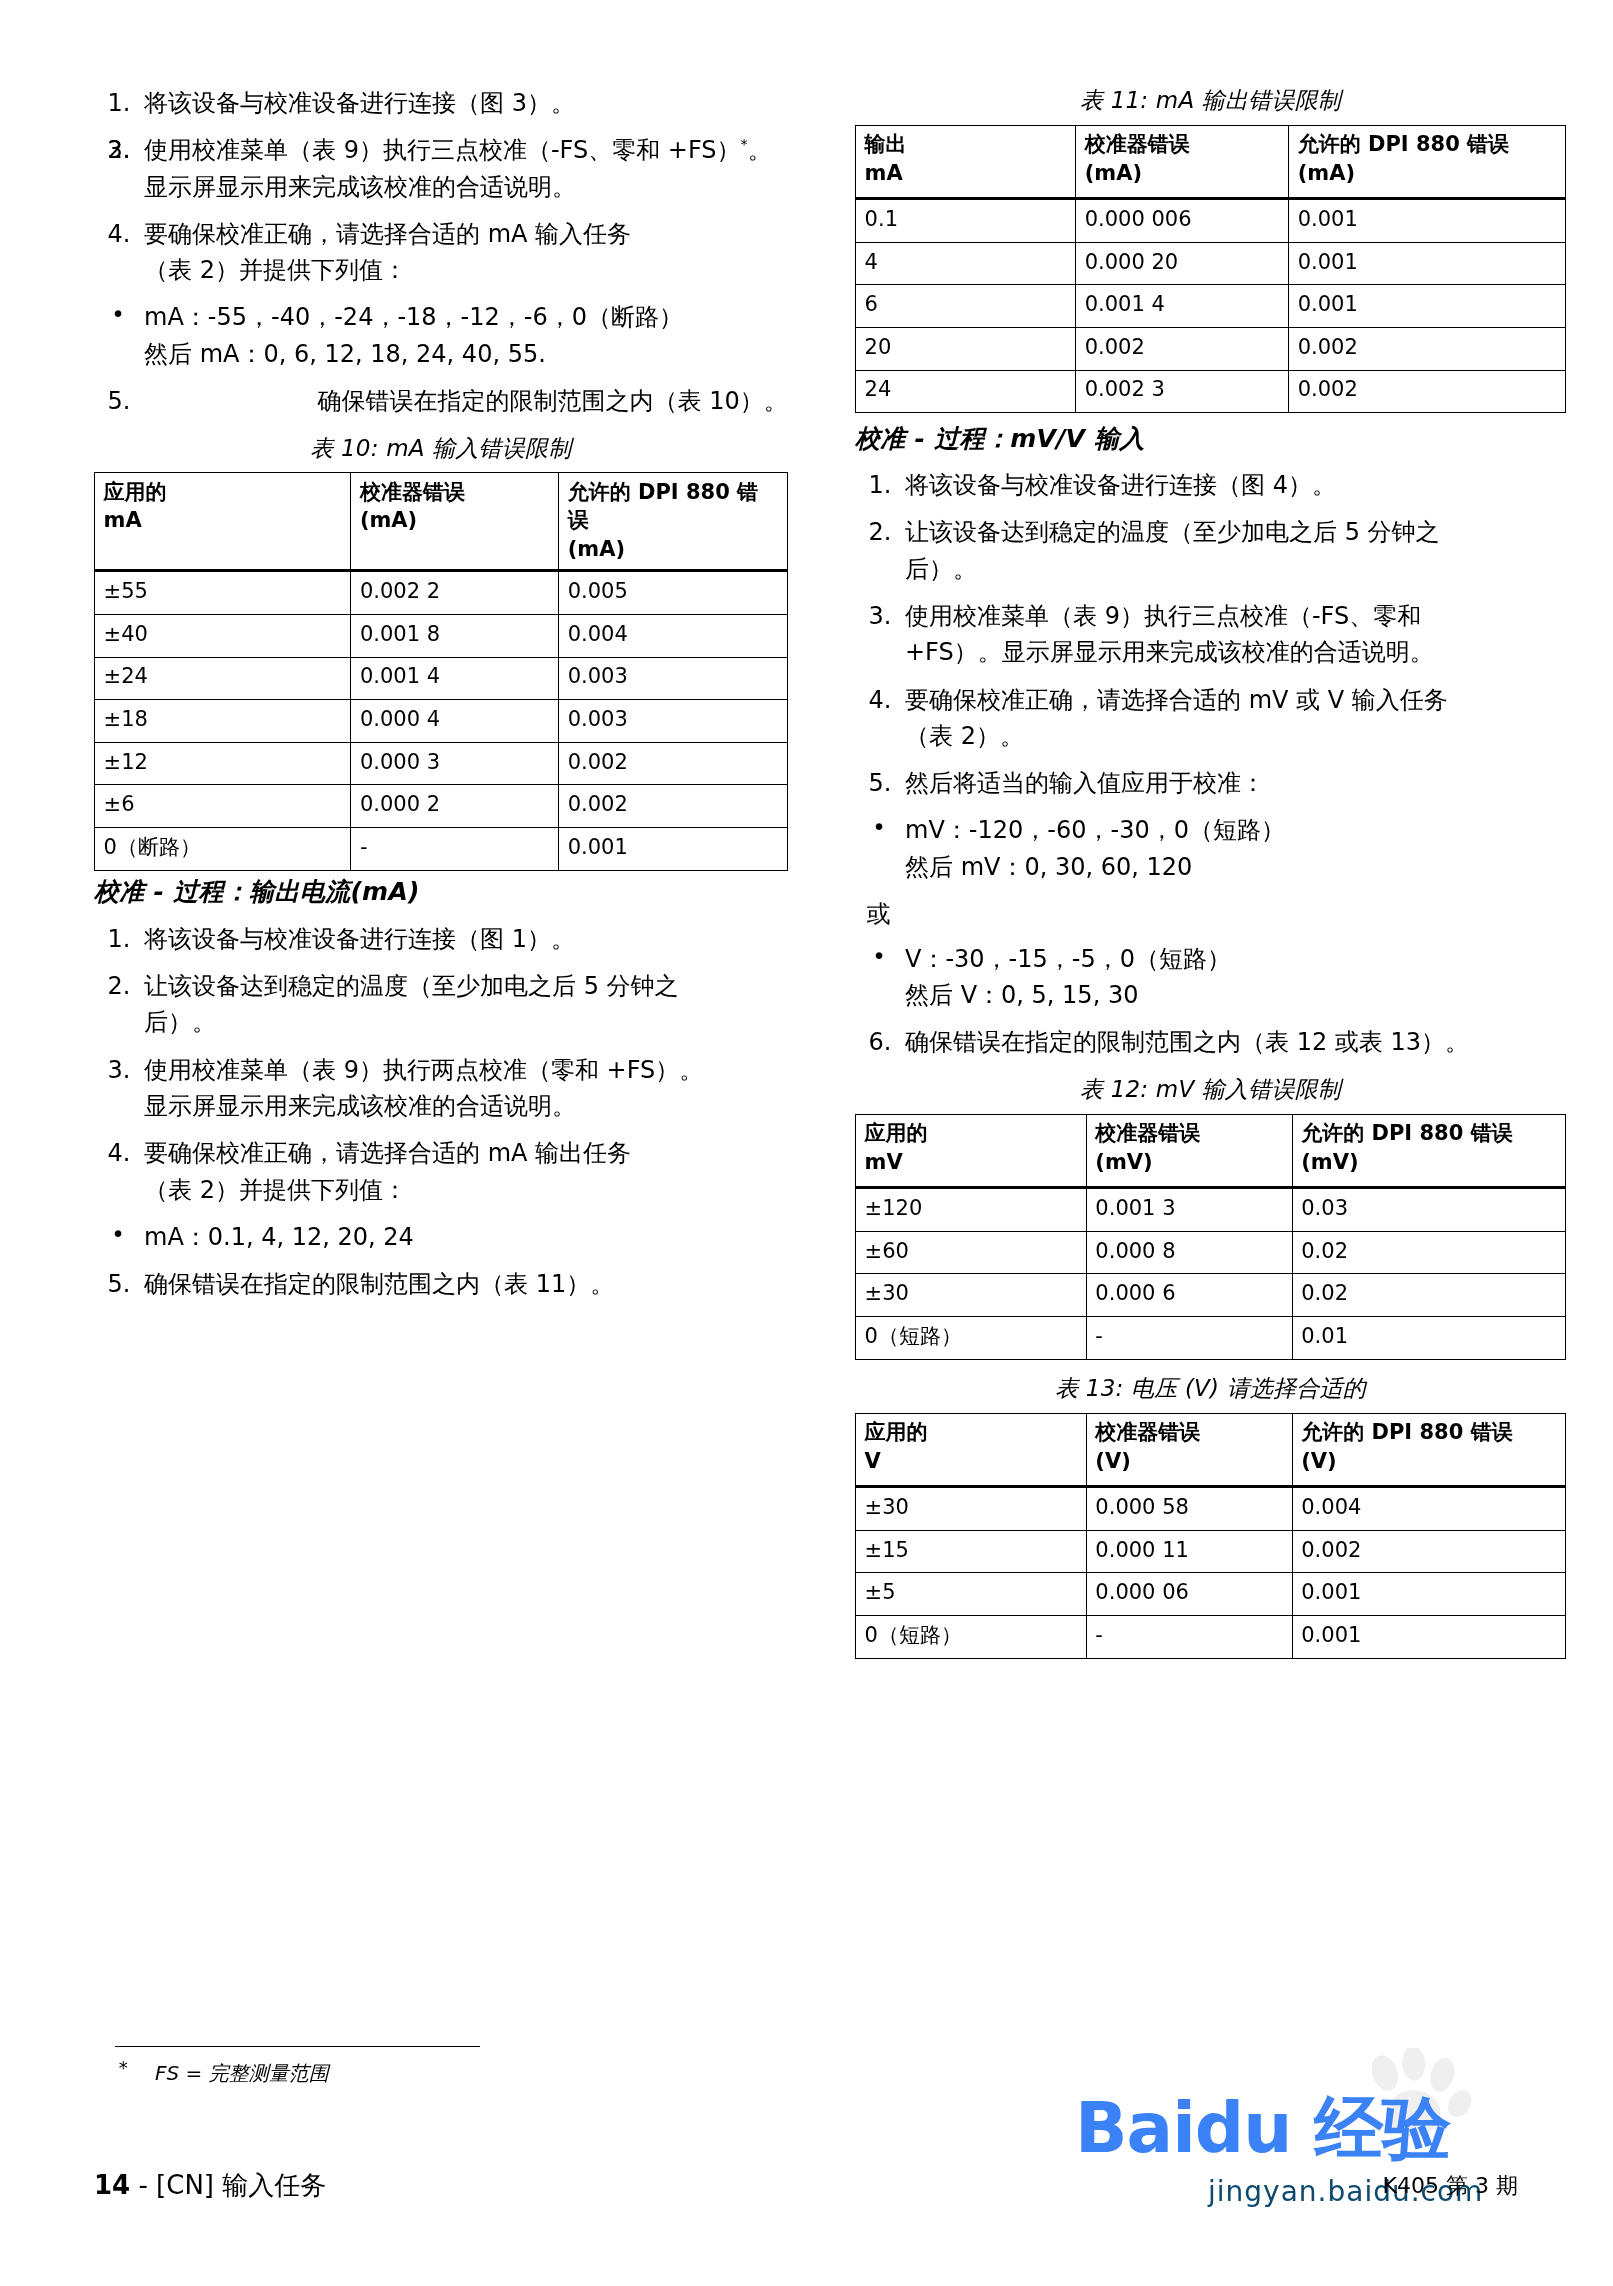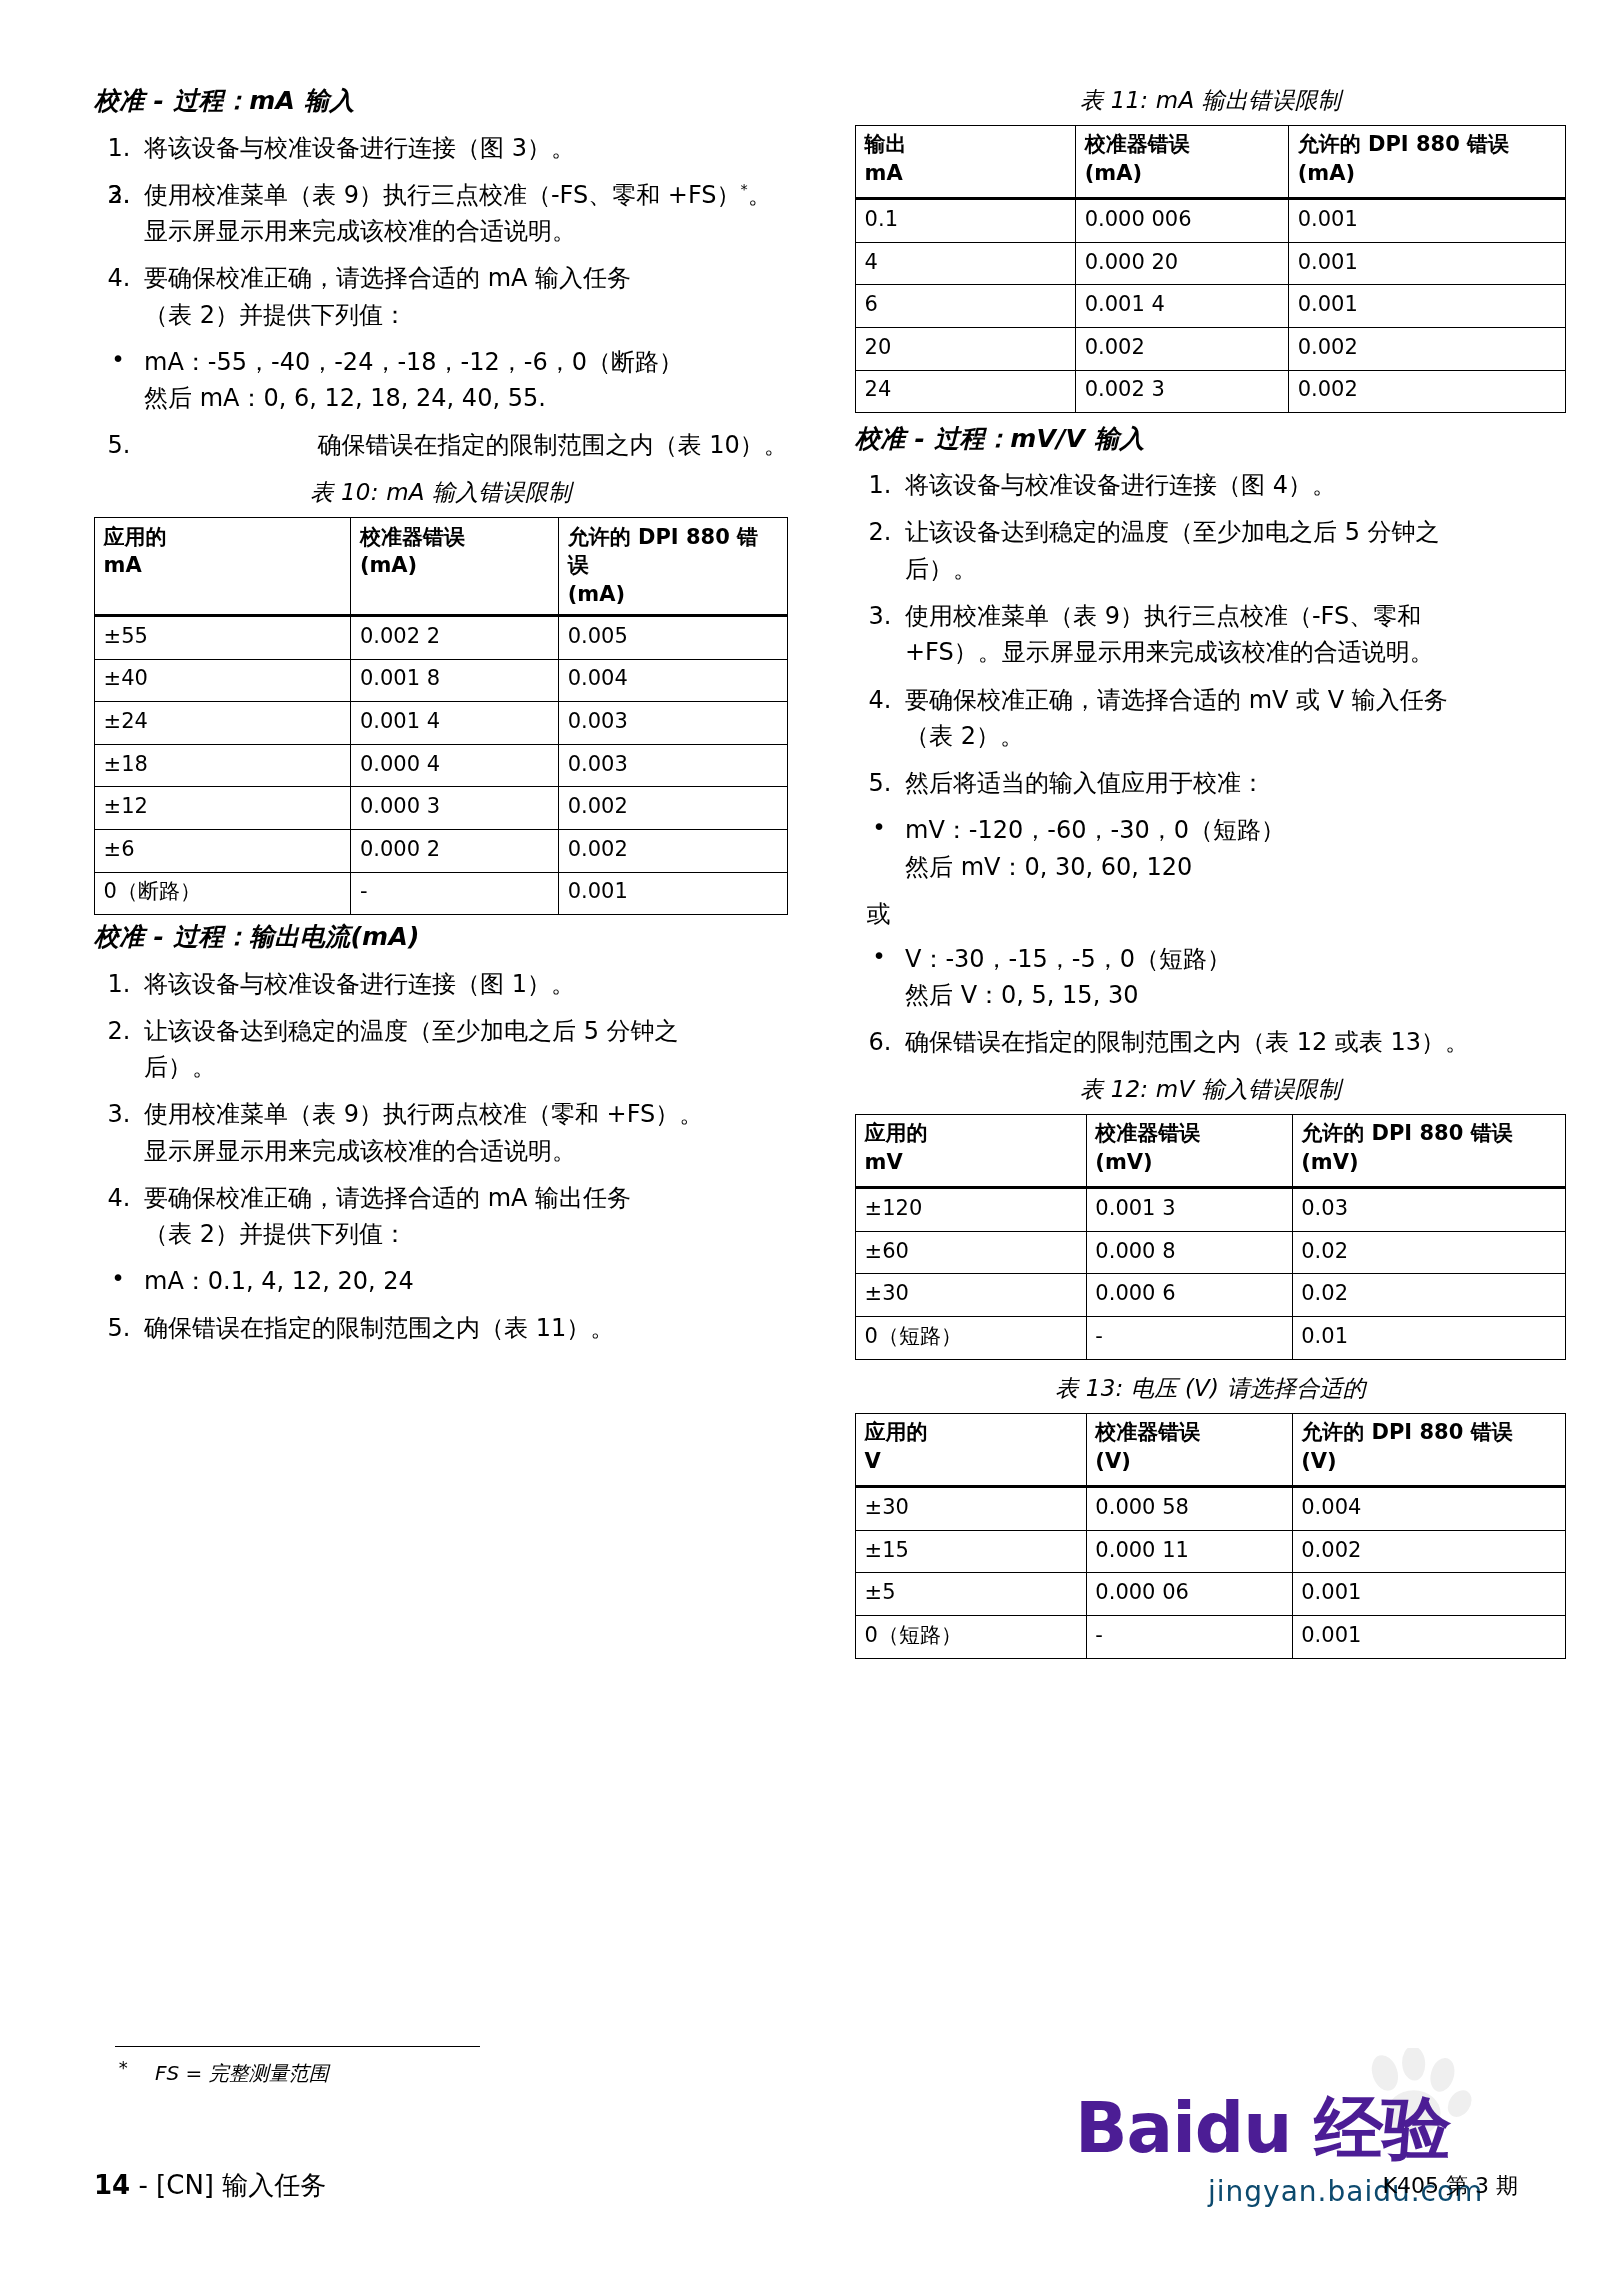--- a/index.html
+++ b/index.html
@@ -219,21 +219,21 @@
     height: 183px;
     pointer-events: none;
     user-select: none;
   }
   .wm-text {
     position: absolute;
     left: 21px;
     top: 37px;
     font-size: 69px;
     font-weight: bold;
-    color: #4c1d95;
+    color: #3b82f6;
     letter-spacing: -1px;
     white-space: nowrap;
   }
   .wm-sub {
     position: absolute;
     left: 154px;
     top: 129px;
     font-size: 28px;
     color: #0c4a6e;
     letter-spacing: 1px;
@@ -250,21 +250,20 @@
 </style>
 </head>
 <body>
 
 <div class="page">
 
   <div class="columns">
 
     <div class="col col-left">
 
-      <h2 class="sec-head">校准 - 过程：mA 输入</h2>
 
       <ol class="steps">
         <li>
           <span>将该设备与校准设备进行连接（图 3）。</span>
         </li>
         <li>
           <span></span>
         </li>
         <li>
           <span>使用校准菜单（表 9）执行三点校准（-FS、零和</span>

